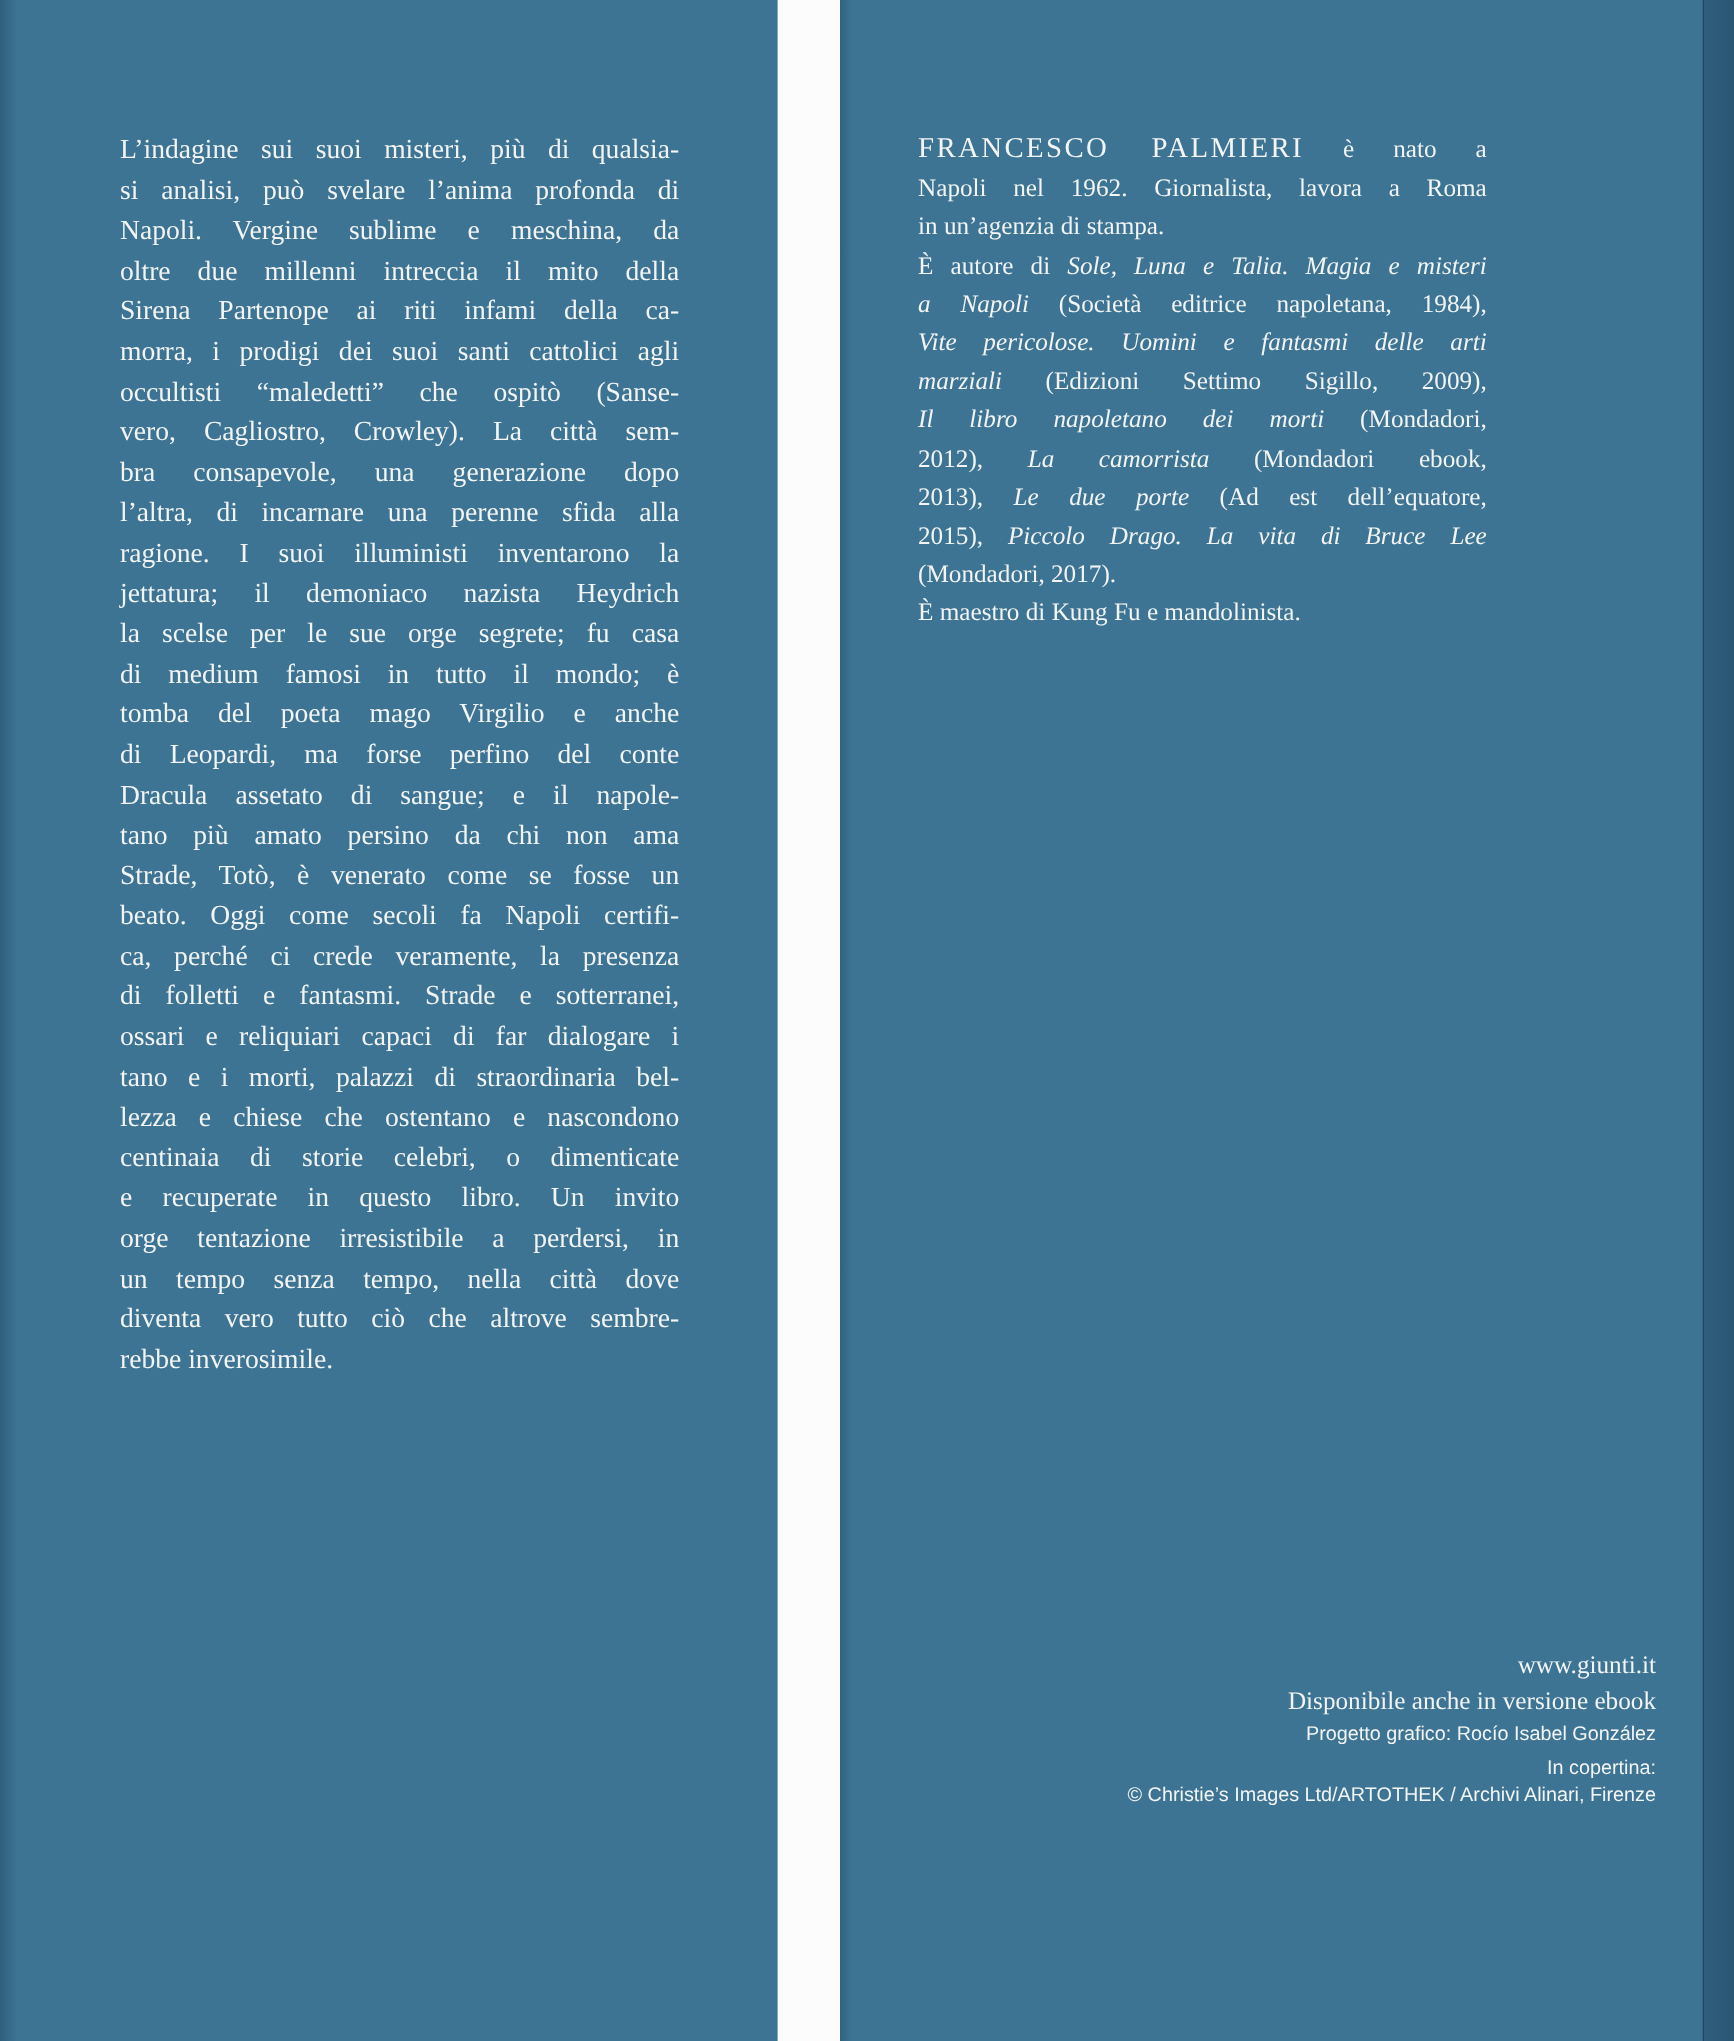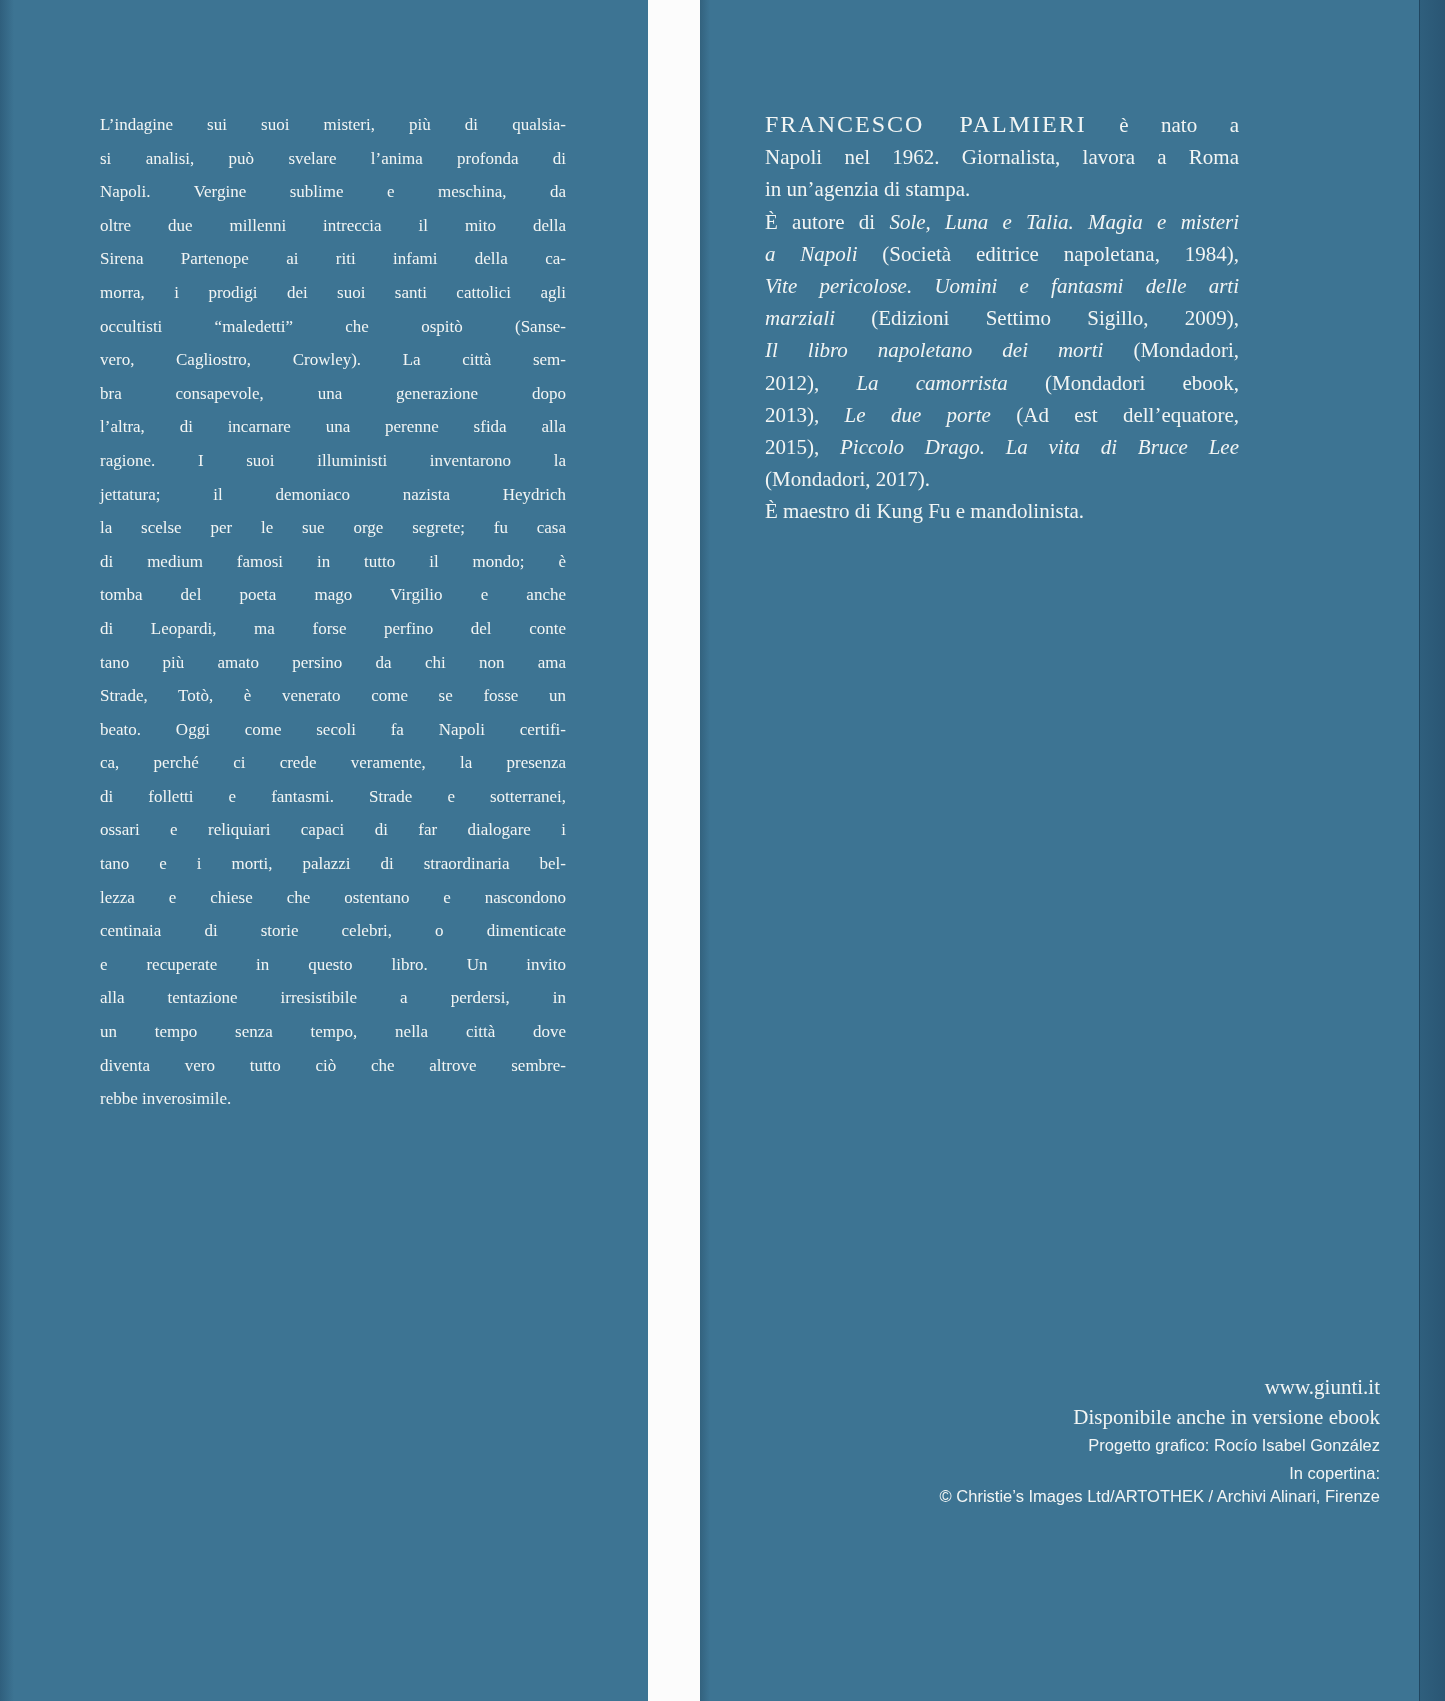--- a/index.html
+++ b/index.html
@@ -34,21 +34,21 @@
     background: linear-gradient(to right, var(--edge, #2f5f7d), var(--edge2, #2a5674));
     border-left: 1px solid rgba(15,40,60,0.35);
   }
 
   .text-block {
     position: absolute;
     color: var(--ink, #f2f5f4);
   }
   .left-text {
     left: 100px; top: 108px; width: 466px;
-    font-size: 17px; line-height: 33.6px;
+    font-size: 23px; line-height: 33.6px;
   }
   .right-text {
     left: 65px; top: 108px; width: 474px;
     font-size: 21px; line-height: 32.2px;
   }
   .jline {
     text-align: justify;
     text-align-last: justify;
   }
   .jline.endline { text-align-last: left; }
@@ -88,31 +88,32 @@
         <div class="jline">occultisti “maledetti” che ospitò (Sanse-</div>
         <div class="jline">vero, Cagliostro, Crowley). La città sem-</div>
         <div class="jline">bra consapevole, una generazione dopo</div>
         <div class="jline">l’altra, di incarnare una perenne sfida alla</div>
         <div class="jline">ragione. I suoi illuministi inventarono la</div>
         <div class="jline">jettatura; il demoniaco nazista Heydrich</div>
         <div class="jline">la scelse per le sue orge segrete; fu casa</div>
         <div class="jline">di medium famosi in tutto il mondo; è</div>
         <div class="jline">tomba del poeta mago Virgilio e anche</div>
         <div class="jline">di Leopardi, ma forse perfino del conte</div>
+        <div class="jline">Dracula assetato di sangue; e il napole-</div>
         <div class="jline">tano più amato persino da chi non ama</div>
         <div class="jline">Strade, Totò, è venerato come se fosse un</div>
         <div class="jline">beato. Oggi come secoli fa Napoli certifi-</div>
         <div class="jline">ca, perché ci crede veramente, la presenza</div>
         <div class="jline">di folletti e fantasmi. Strade e sotterranei,</div>
         <div class="jline">ossari e reliquiari capaci di far dialogare i</div>
         <div class="jline">tano e i morti, palazzi di straordinaria bel-</div>
         <div class="jline">lezza e chiese che ostentano e nascondono</div>
         <div class="jline">centinaia di storie celebri, o dimenticate</div>
         <div class="jline">e recuperate in questo libro. Un invito</div>
-        <div class="jline">alla tentazione irresistibile a perdersi, in</div>
+        <div class="jline">orge tentazione irresistibile a perdersi, in</div>
         <div class="jline">un tempo senza tempo, nella città dove</div>
         <div class="jline">diventa vero tutto ciò che altrove sembre-</div>
         <div class="jline endline">rebbe inverosimile.</div>
       </div>
   </section>
 
   <div></div>
 
   <section class="flap flap-right">
     <div class="flap-right-inner-shade"></div>

